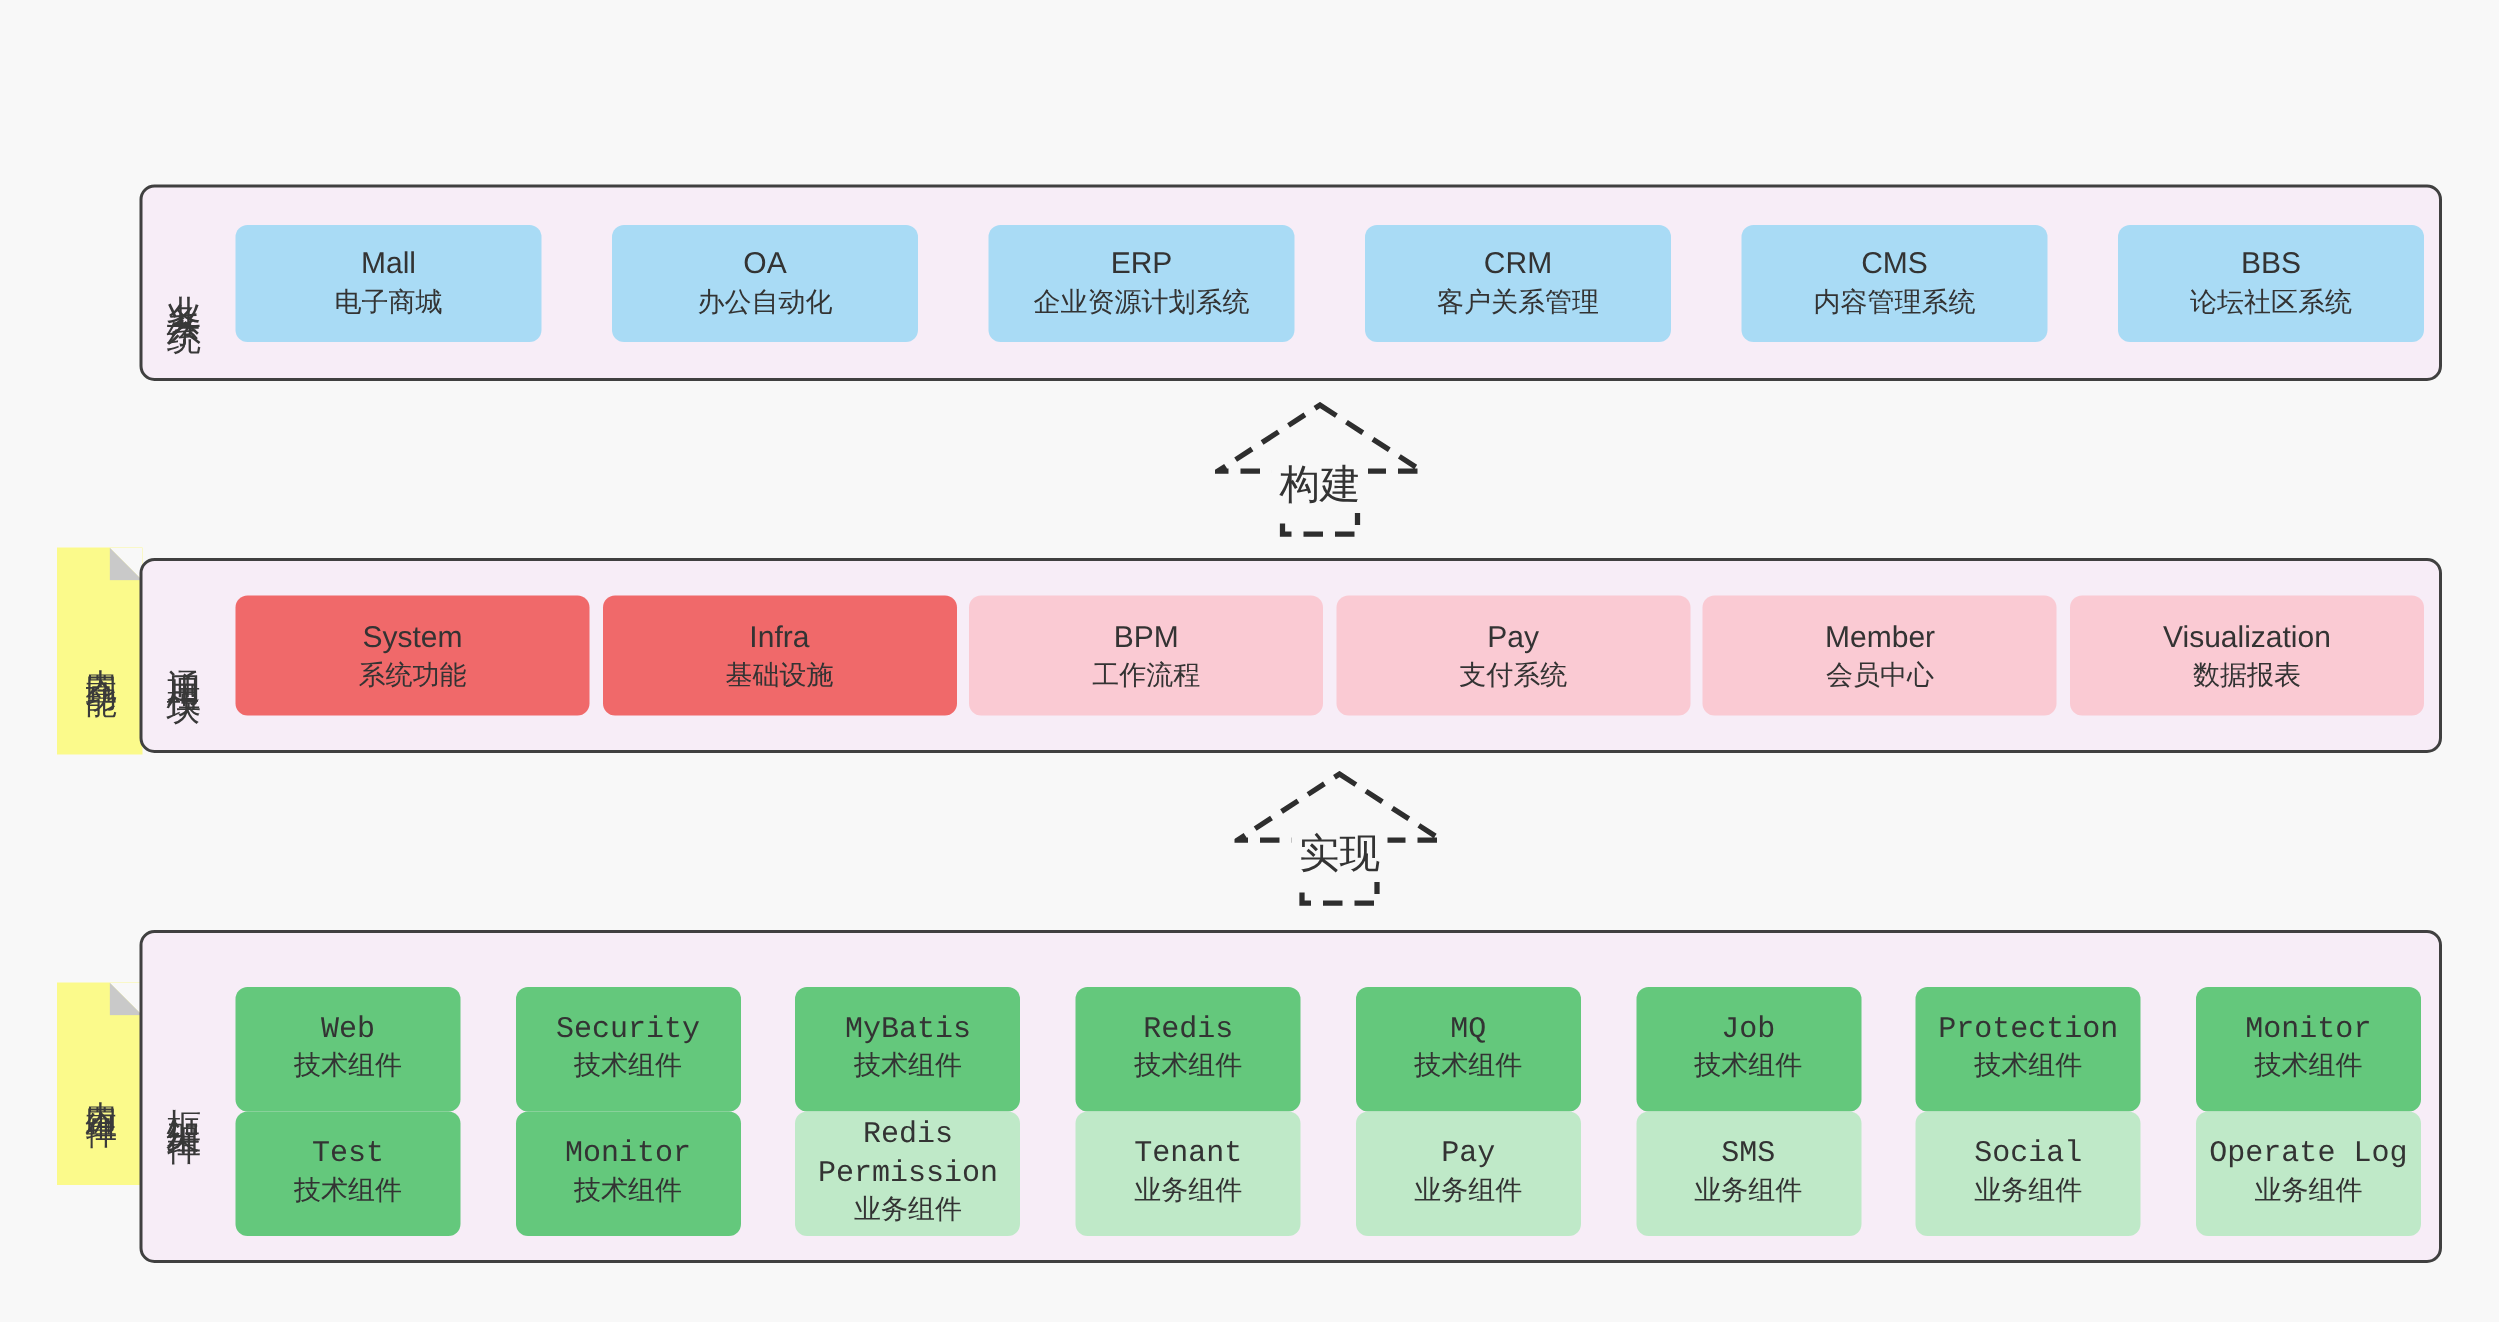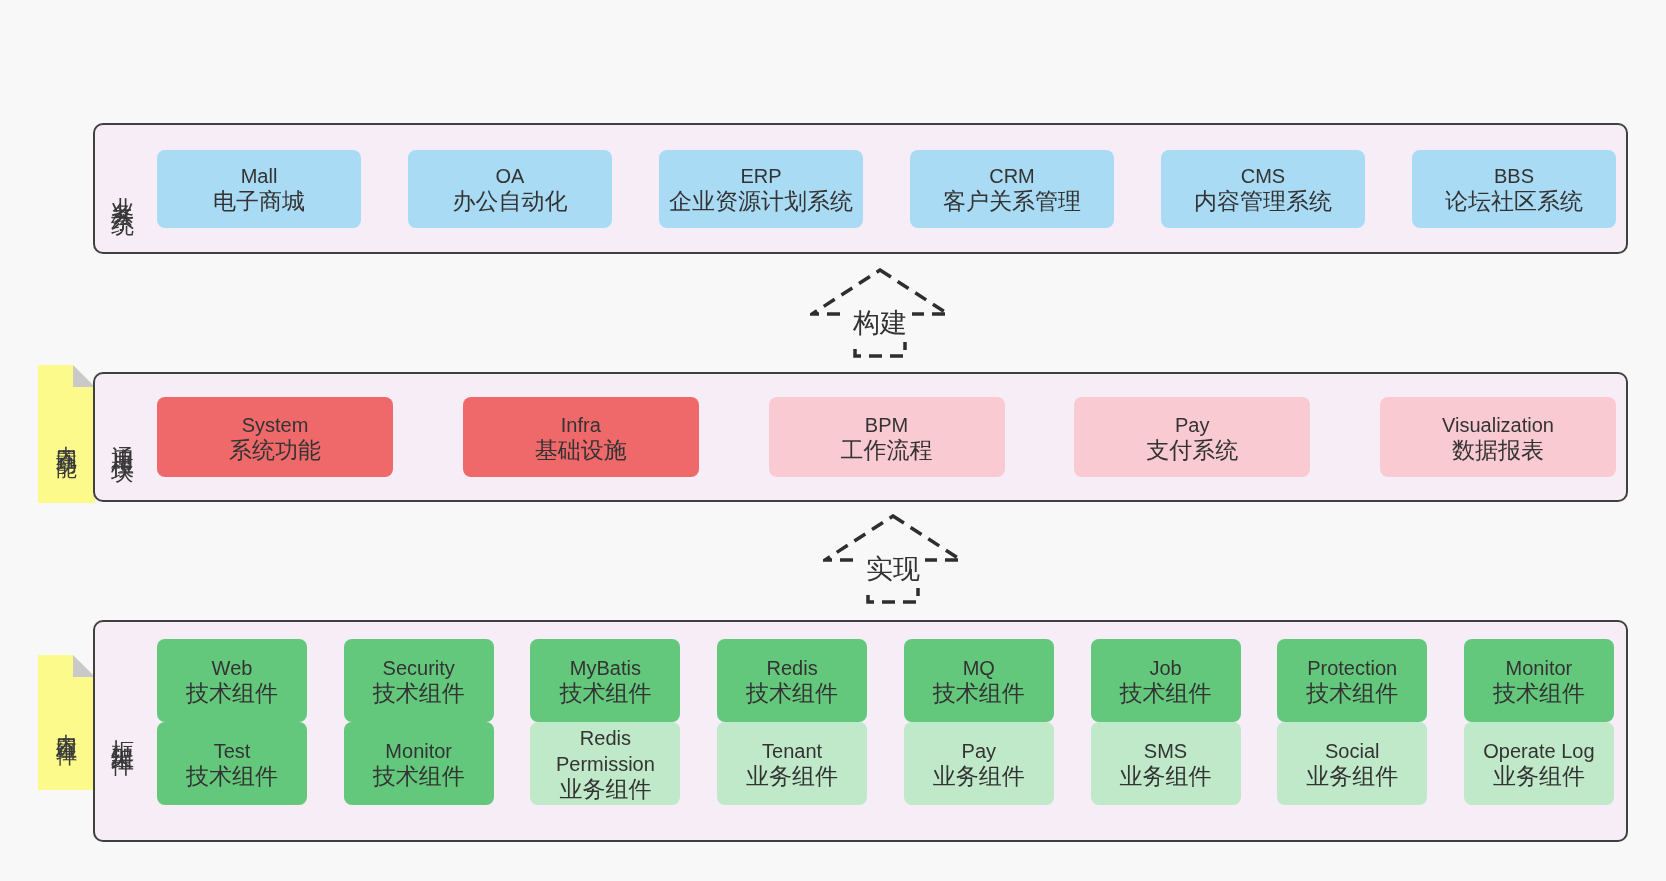--- a/index.html
+++ b/index.html
@@ -33,33 +33,33 @@
     text-orientation:upright;
     font-size:23px;letter-spacing:5px;
     color:#383838;white-space:nowrap;
   }
   
   .boxes{display:flex;justify-content:space-between;align-items:center;}
   .layer-business .boxes,
   .layer-modules .boxes{position:absolute;left:62px;right:10px;top:0;bottom:0;}
   .layer-framework .rows{
     position:absolute;left:62px;right:12px;top:17px;bottom:16px;
-    display:flex;flex-direction:column;justify-content:flex-start;
+    display:flex;flex-direction:column;justify-content:flex-end;font-family:Liberation Mono, monospace;
   }
   .box{
     border-radius:8px;
     display:flex;flex-direction:column;justify-content:center;align-items:center;
     text-align:center;color:#333;
     box-sizing:border-box;padding:2px 4px;
   }
   .layer-business .box{width:204px;height:78px;}
   .layer-modules .box{width:236px;height:80px;}
   .layer-framework .box{width:150px;height:83px;}
   .box .en{font-size:20px;line-height:26px;}
-  .box .zh{font-size:23px;line-height:25px;}
+  .box .zh{font-size:18px;line-height:25px;}
   .box.blue{background:var(--blue,#a9dbf5);}
   .box.red{background:var(--red,#f0696a);}
   .box.pink{background:var(--pink,#facad3);}
   .box.green{background:var(--green,#64c87c);}
   .box.green-light{background:var(--green-light,#bfe9c8);}
   
   .sticky-tab{
     position:absolute;left:38px;width:57px;
     background:var(--yellow,#fbfa8b);
   }
@@ -159,20 +159,24 @@
         </div>
         <div class="box pink">
           <div class="en">BPM</div>
           <div class="zh">工作流程</div>
         </div>
         <div class="box pink">
           <div class="en">Pay</div>
           <div class="zh">支付系统</div>
         </div>
         <div class="box pink">
+          <div class="en">Member</div>
+          <div class="zh">会员中心</div>
+        </div>
+        <div class="box pink">
           <div class="en">Visualization</div>
           <div class="zh">数据报表</div>
         </div>
       </div>
   </section>
 
   <section class="layer layer-framework">
     <div class="v-label">框架组件</div>
     <div class="rows">
       <div class="boxes">

